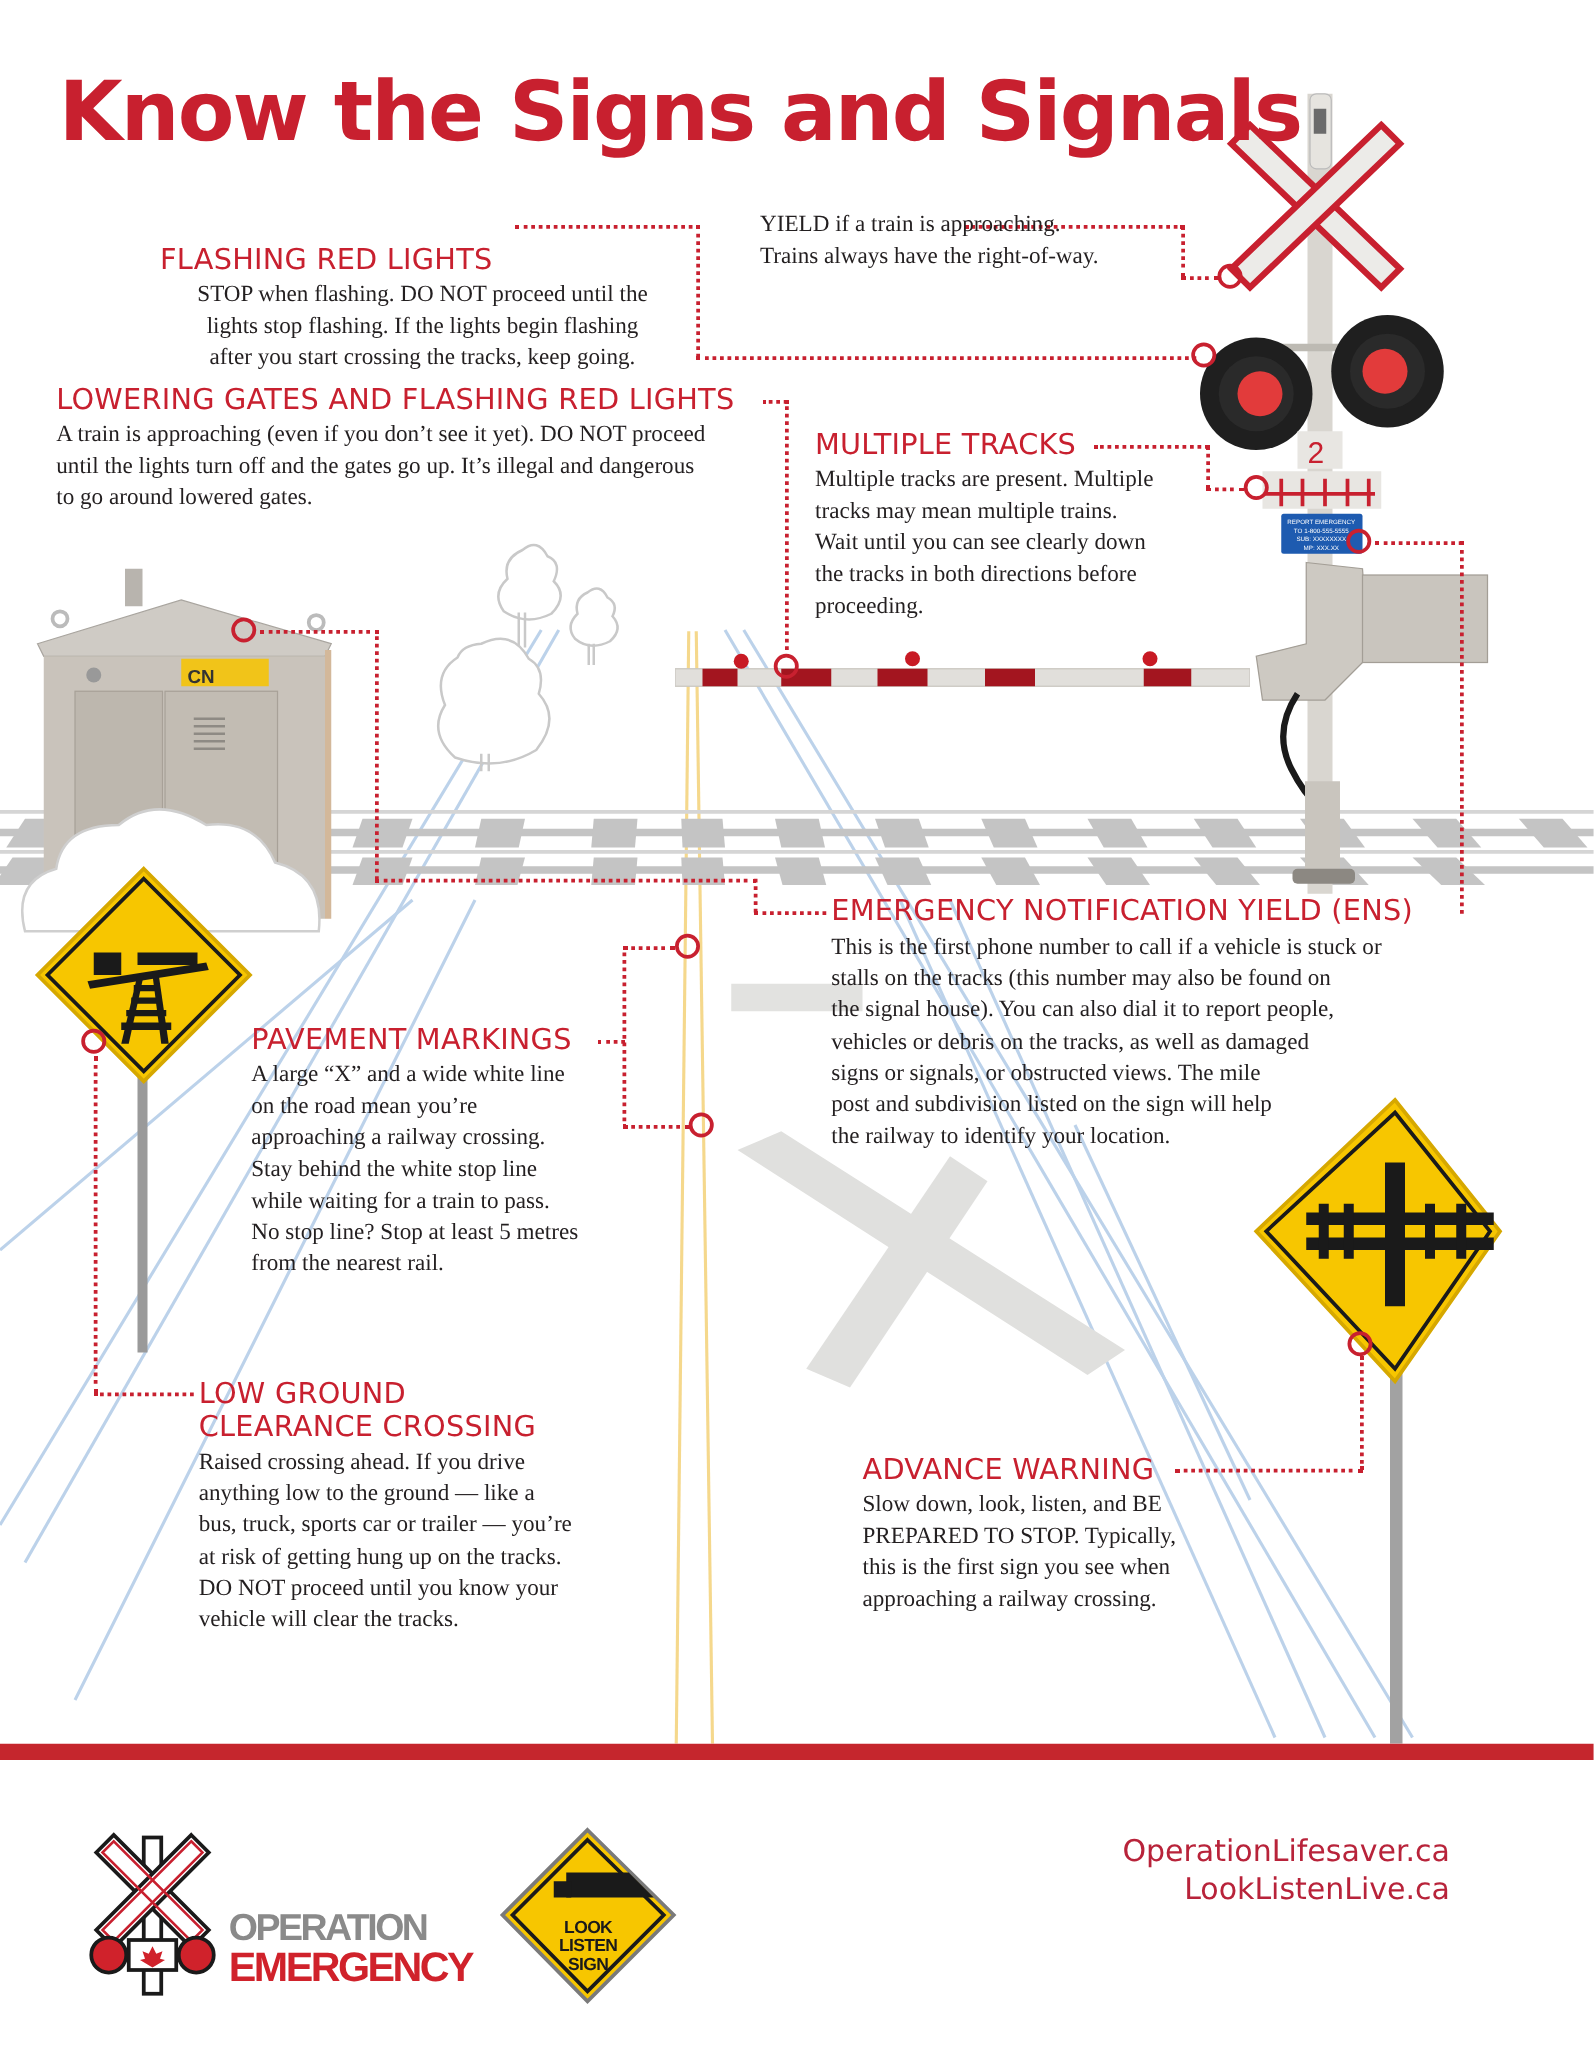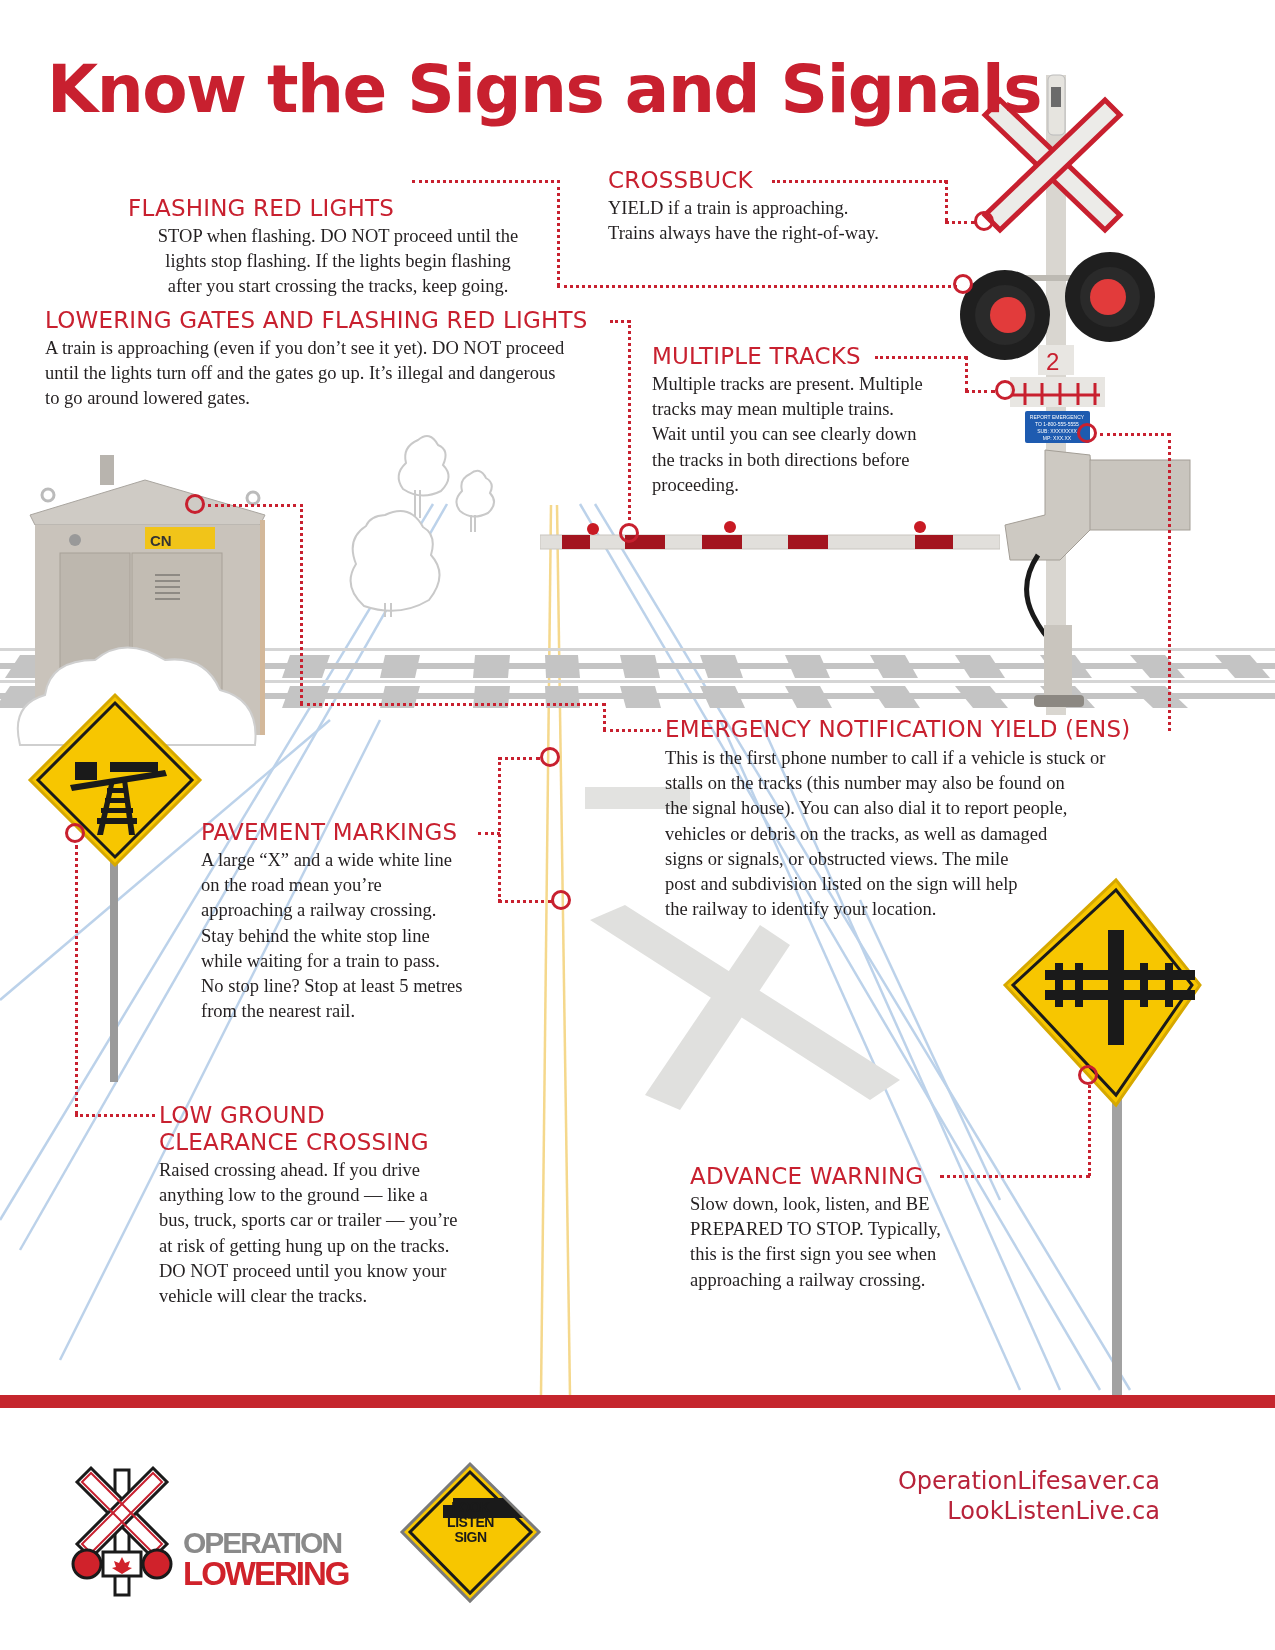--- a/index.html
+++ b/index.html
@@ -269,21 +269,20 @@
 <section class="abs" style="left:128px;top:166px;width:420px;margin-top:28px;">
   <div class="head">FLASHING RED LIGHTS</div>
   <div class="body" style="margin-top:2px;text-align:center;">
     <div>STOP when flashing. DO NOT proceed until the</div>
     <div>lights stop flashing. If the lights begin flashing</div>
     <div>after you start crossing the tracks, keep going.</div>
   </div>
 </section>
 
 <section class="abs" style="left:608px;top:166px;width:320px;">
-  <div class="head">CROSSBUCK</div>
   <div class="body" style="margin-top:2px;">
     <div>YIELD if a train is approaching.</div>
     <div>Trains always have the right-of-way.</div>
   </div>
 </section>
 
 <section class="abs" style="left:45px;top:306px;width:575px;">
   <div class="head">LOWERING GATES AND FLASHING RED LIGHTS</div>
   <div class="body" style="margin-top:2px;">
     <div>A train is approaching (even if you don’t see it yet). DO NOT proceed</div>
@@ -360,31 +359,31 @@
     <polygon points="12,22 26,8 102,84 88,98" fill="#fff" stroke="#1a1a1a" stroke-width="3"></polygon>
     <polygon points="88,8 102,22 26,98 12,84" fill="#fff" stroke="#1a1a1a" stroke-width="3"></polygon>
     <polygon points="17,22 26,13 97,84 88,93" fill="none" stroke="#c8202f" stroke-width="2"></polygon>
     <polygon points="88,13 97,22 26,93 17,84" fill="none" stroke="#c8202f" stroke-width="2"></polygon>
     <rect x="38" y="92" width="38" height="24" fill="#fff" stroke="#1a1a1a" stroke-width="3"></rect>
     <circle cx="22" cy="104" r="14" fill="#d0222b" stroke="#1a1a1a" stroke-width="3"></circle>
     <circle cx="92" cy="104" r="14" fill="#d0222b" stroke="#1a1a1a" stroke-width="3"></circle>
     <path d="M57 97 l3 6 l5 -2 l-2 6 l4 1 l-10 6 l-10 -6 l4 -1 l-2 -6 l5 2 z" fill="#d0222b"></path>
   </svg>
   <div class="abs ol-op" style="left:118px;top:68px;">OPERATION</div>
-  <div class="abs ol-life" style="left:118px;top:98px;">LOWERING</div>
+  <div class="abs ol-life" style="left:118px;top:98px;">EMERGENCY</div>
 </div>
 
 <div class="abs" style="left:398px;top:1460px;width:145px;height:145px;">
   <svg class="abs" style="left:0;top:0;" width="145" height="145">
     <polygon points="72,4 141,72 72,141 4,72" fill="#f7c600" stroke="#7a7a7a" stroke-width="3"></polygon>
     <polygon points="72,12 133,72 72,133 12,72" fill="none" stroke="#1a1a1a" stroke-width="3"></polygon>
     <polygon points="55,38 105,38 125,58 125,58 55,58" fill="#1a1a1a"></polygon>
     <rect x="45" y="45" width="14" height="13" fill="#1a1a1a"></rect>
   </svg>
-  <div class="abs" style="left:0;top:40px;width:145px;text-align:center;font-family:'Liberation Sans','DejaVu Sans',sans-serif;font-weight:bold;font-size:14px;line-height:15px;color:#1a1a1a;letter-spacing:-0.5px;">
+  <div class="abs" style="left:0;top:74px;width:145px;text-align:center;font-family:'Liberation Sans','DejaVu Sans',sans-serif;font-weight:bold;font-size:14px;line-height:15px;color:#1a1a1a;letter-spacing:-0.5px;">
     <div>LOOK</div>
     <div>LISTEN</div>
     <div>SIGN</div>
   </div>
 </div>
 
 <div class="abs url" style="left:860px;top:1466px;width:300px;">
   <div>OperationLifesaver.ca</div>
   <div>LookListenLive.ca</div>
 </div>

